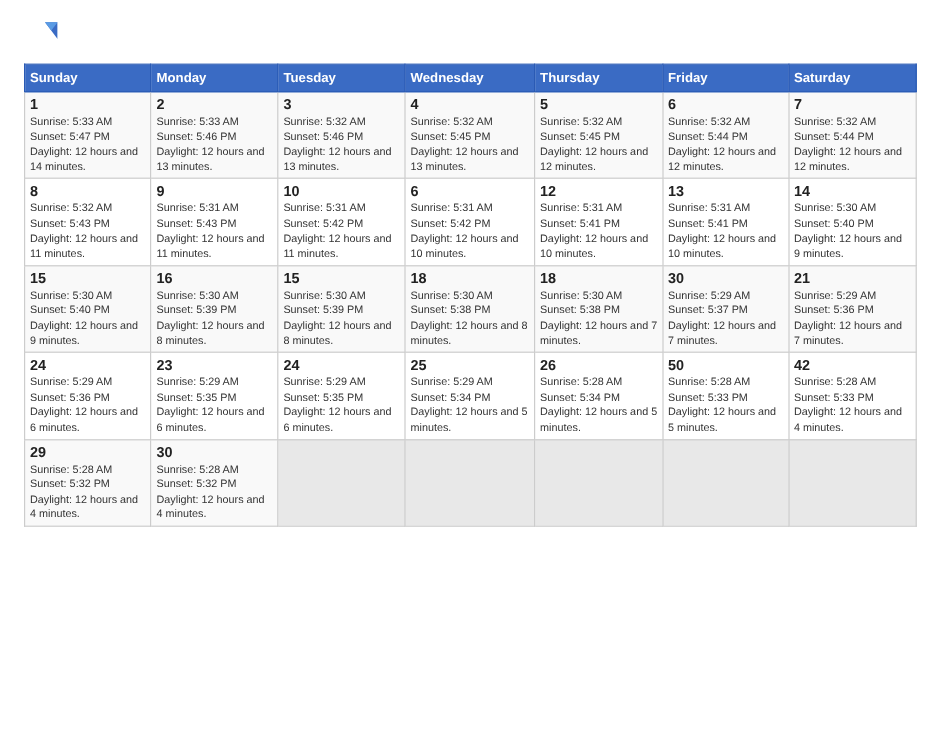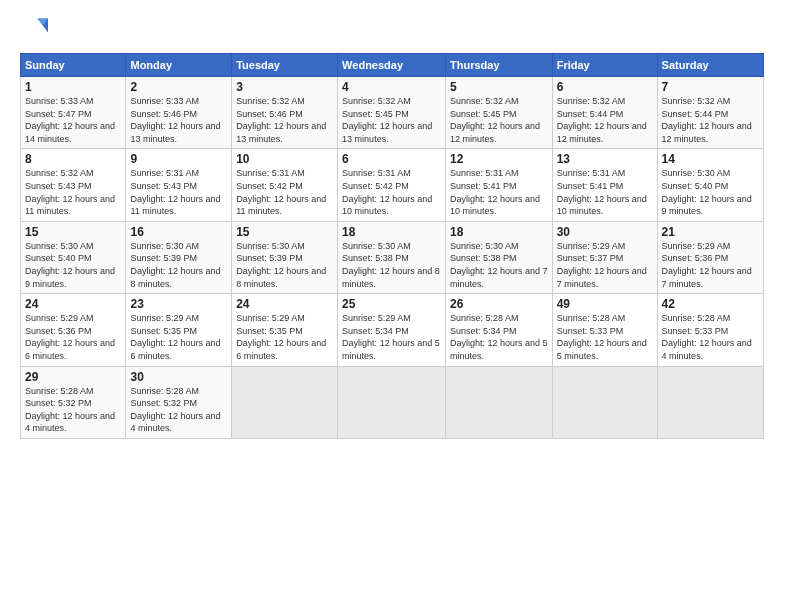--- a/index.html
+++ b/index.html
@@ -236,21 +236,21 @@
           </td>
           <td>
             <span class="day-num">25</span>
             <div class="day-info">Sunrise: 5:29 AM<br>Sunset: 5:34 PM<br>Daylight: 12 hours and 5 minutes.</div>
           </td>
           <td>
             <span class="day-num">26</span>
             <div class="day-info">Sunrise: 5:28 AM<br>Sunset: 5:34 PM<br>Daylight: 12 hours and 5 minutes.</div>
           </td>
           <td>
-            <span class="day-num">49</span>
+            <span class="day-num">50</span>
             <div class="day-info">Sunrise: 5:28 AM<br>Sunset: 5:33 PM<br>Daylight: 12 hours and 5 minutes.</div>
           </td>
           <td>
             <span class="day-num">42</span>
             <div class="day-info">Sunrise: 5:28 AM<br>Sunset: 5:33 PM<br>Daylight: 12 hours and 4 minutes.</div>
           </td>
         </tr>
         <tr>
           <td>
             <span class="day-num">29</span>

